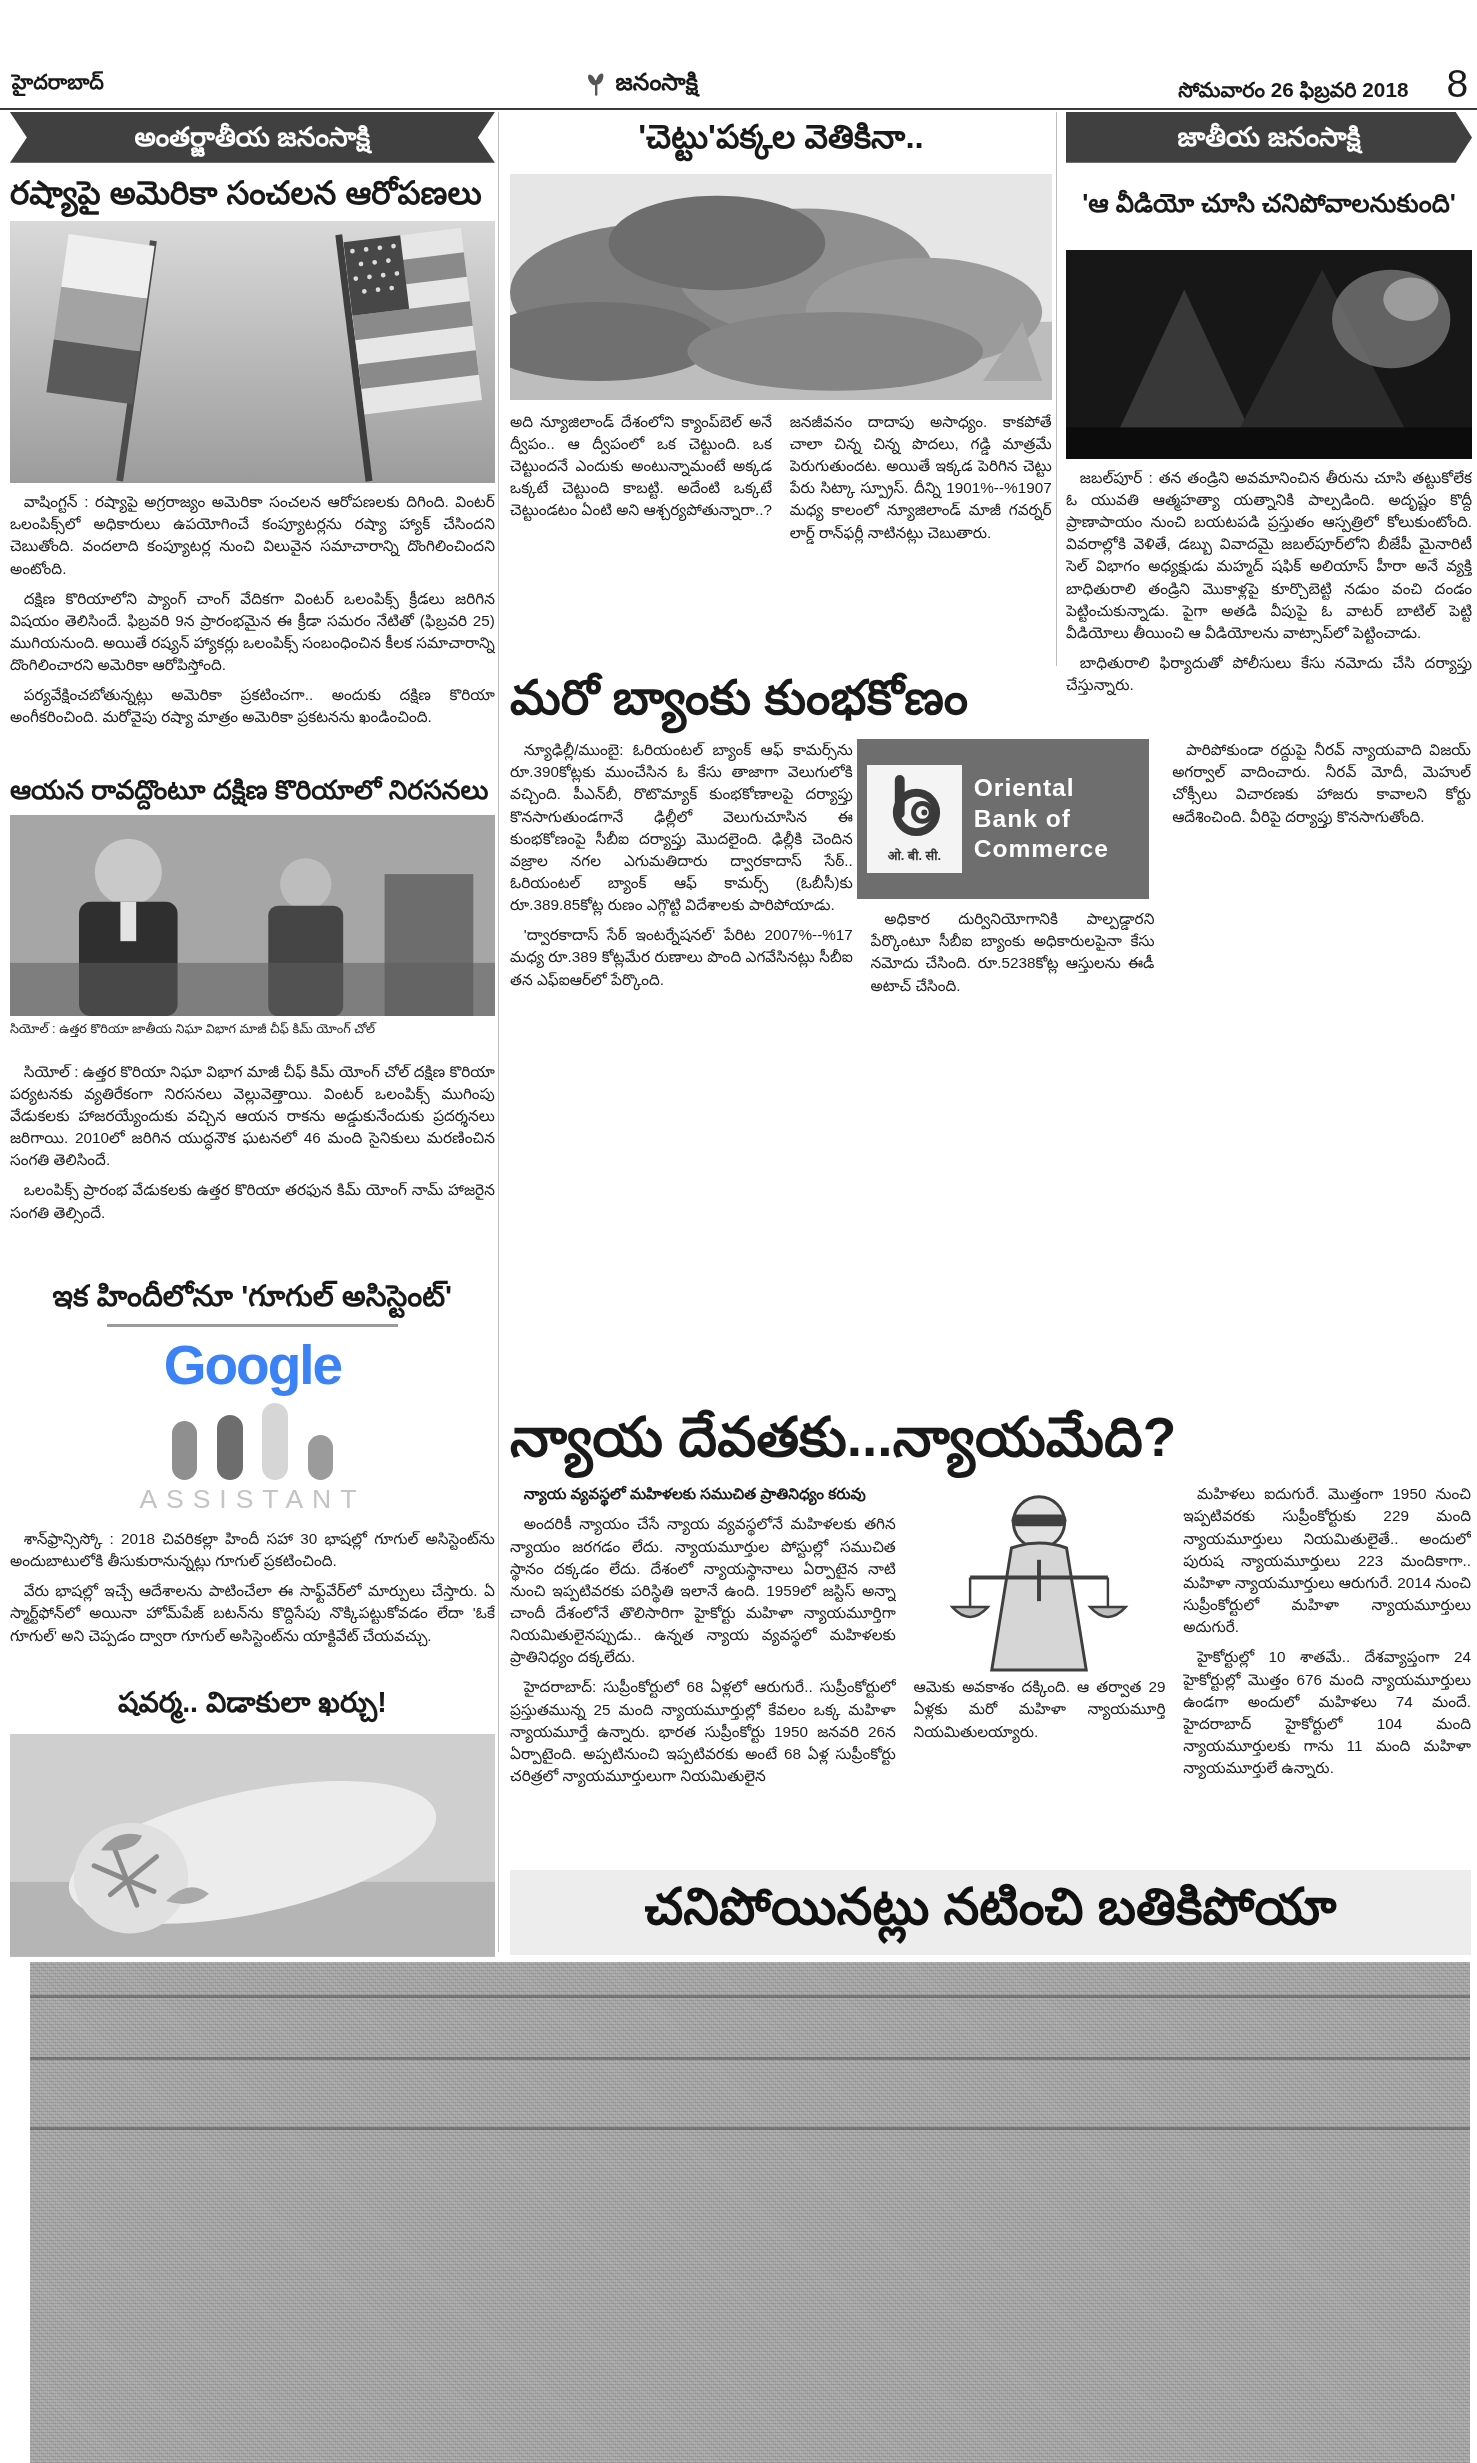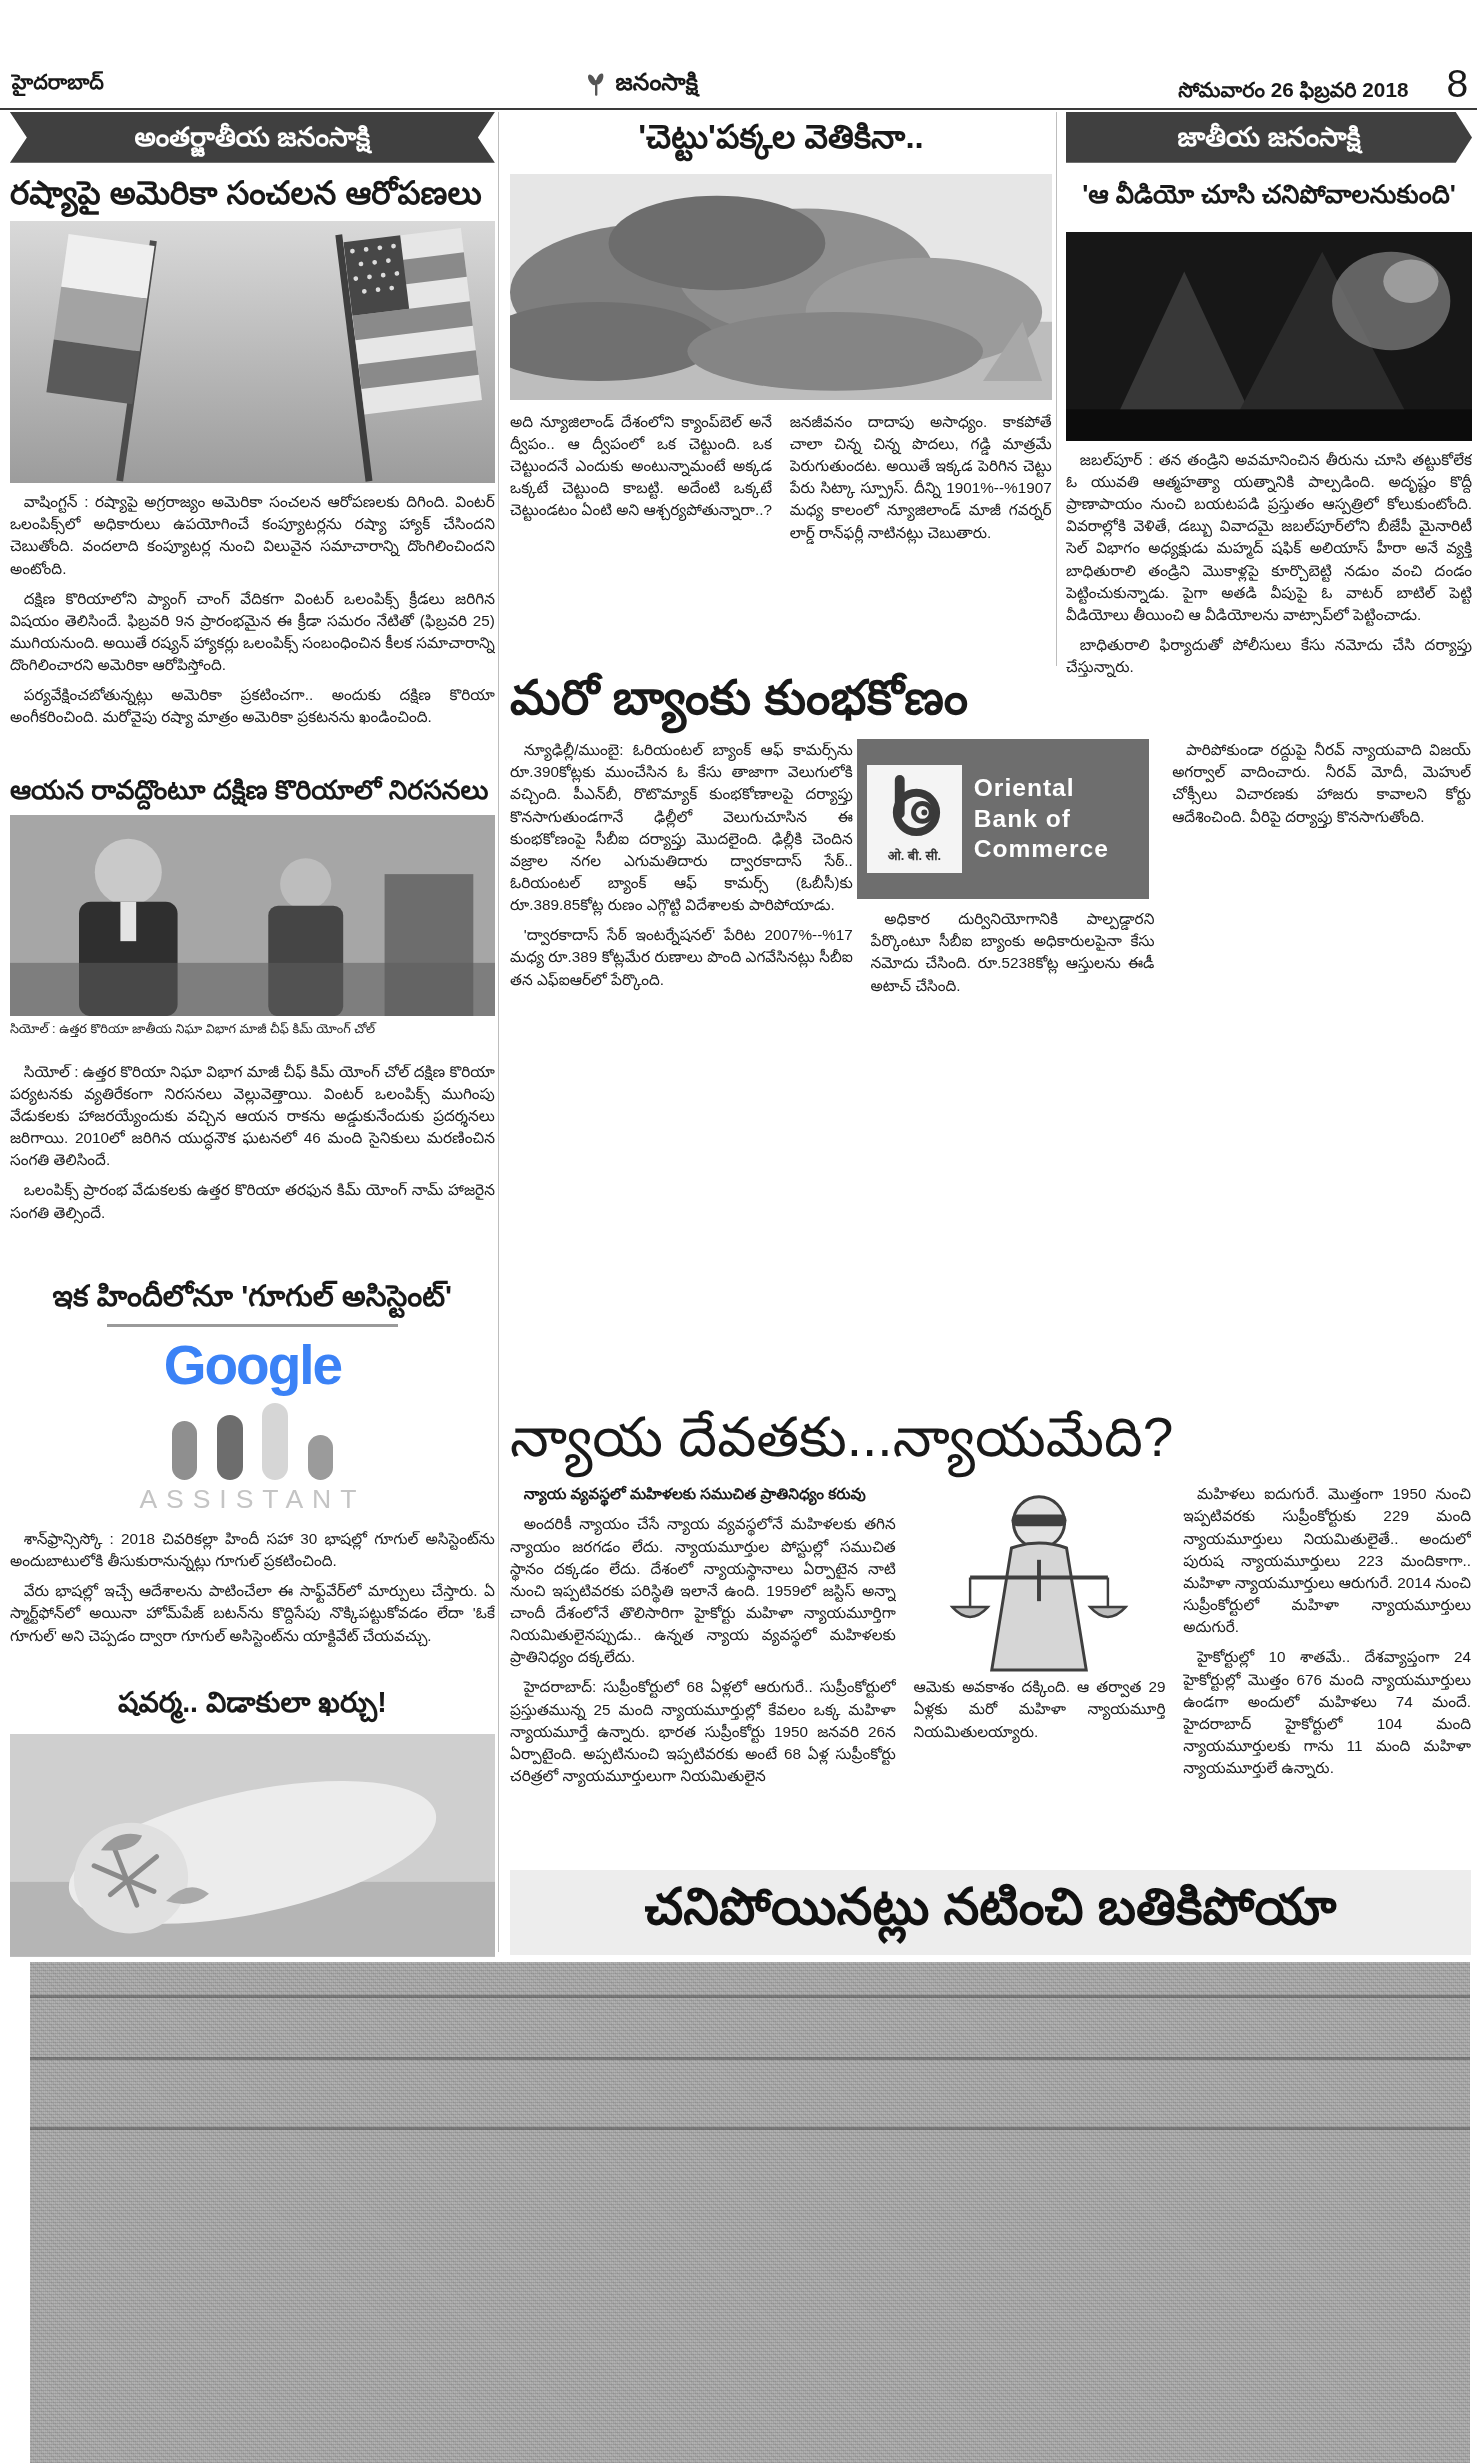--- a/index.html
+++ b/index.html
@@ -48,40 +48,40 @@
   .h-shawarma{font-size:28.6px;font-weight:800;text-align:center;margin:7.9px 0;}
   .shawarma-box{height:223px;overflow:hidden;}
   
   #mid-top{position:absolute;left:510px;top:112px;width:542px;}
   .h-tree{font-size:33px;font-weight:800;text-align:center;margin:5.9px 0 9.9px 0;}
   .tree-box{height:227px;overflow:hidden;}
   .tree-cols{display:flex;gap:17.7px;margin-top:9.9px;}
   .tree-cols .body-text{width:262px;height:264px;}
   
   #right-top{position:absolute;left:1066px;top:112px;width:406px;}
-  .h-video{font-size:25.6px;font-weight:800;text-align:center;margin:17px 0;}
+  .h-video{font-size:25.6px;font-weight:800;text-align:center;margin:26px 0;}
   .video-box{height:209px;overflow:hidden;}
   .video-body{height:256px;margin-top:7.9px;}
   
   #bank{position:absolute;left:510px;top:670px;width:961px;}
   .h-bank{font-size:48px;font-weight:700;line-height:1.15;margin:0 0 13.8px 0;}
   .bank-body{position:relative;height:619px;display:flex;gap:17.7px;}
   .bank-c1{width:343px;}
   .bank-c2{width:284px;}
   .bank-c3{width:299px;}
   .bank-spacer{height:169px;}
   .obc{position:absolute;left:347px;top:0;width:292px;height:160px;background:#6e6e6e;
        display:flex;align-items:center;padding:9.9px;box-sizing:border-box;gap:11.8px;}
   .obc-sq{width:95px;height:108px;background:#f4f4f4;display:flex;flex-direction:column;
           align-items:center;justify-content:center;}
   .obc-hindi{font-size:12.8px;font-weight:bold;color:#333;margin-top:2px;}
   .obc-txt{color:#fff;font-size:24.6px;line-height:1.25;font-weight:bold;letter-spacing:1px;}
   
   #justice{position:absolute;left:510px;top:1407px;width:961px;}
-  .h-justice{font-size:55px;font-weight:400;line-height:1.1;margin:0 0 15.8px 0;}
+  .h-justice{font-size:55px;font-weight:700;line-height:1.1;margin:0 0 15.8px 0;}
   .justice-body{display:flex;gap:17.7px;height:363px;}
   .jus-c1{width:386px;}
   .jus-mid{width:252px;display:flex;flex-direction:column;}
   .jus-mid .body-text{height:158px;}
   .jus-c3{width:288px;}
   .lead{font-weight:bold;}
   
   #strip{position:absolute;left:510px;top:1870px;width:961px;height:85px;background:#ededed;
          display:flex;align-items:center;justify-content:center;}
   .h-strip{font-size:51px;font-weight:900;color:#111;}

